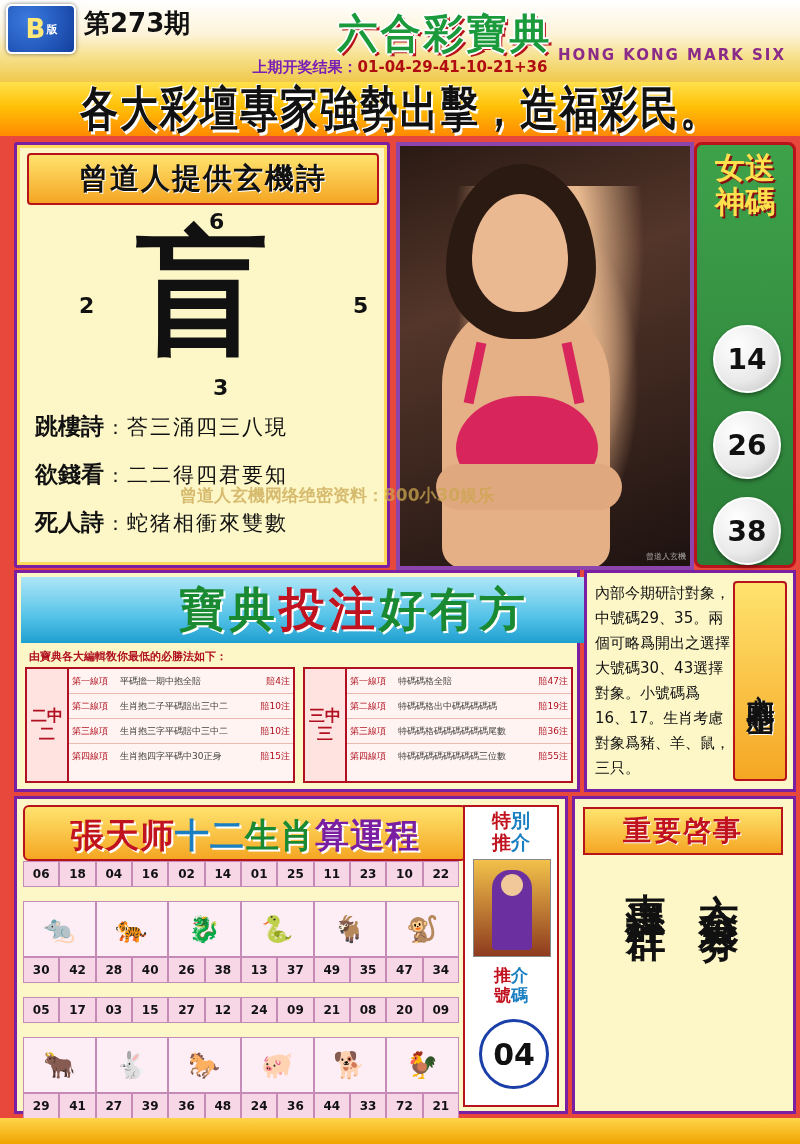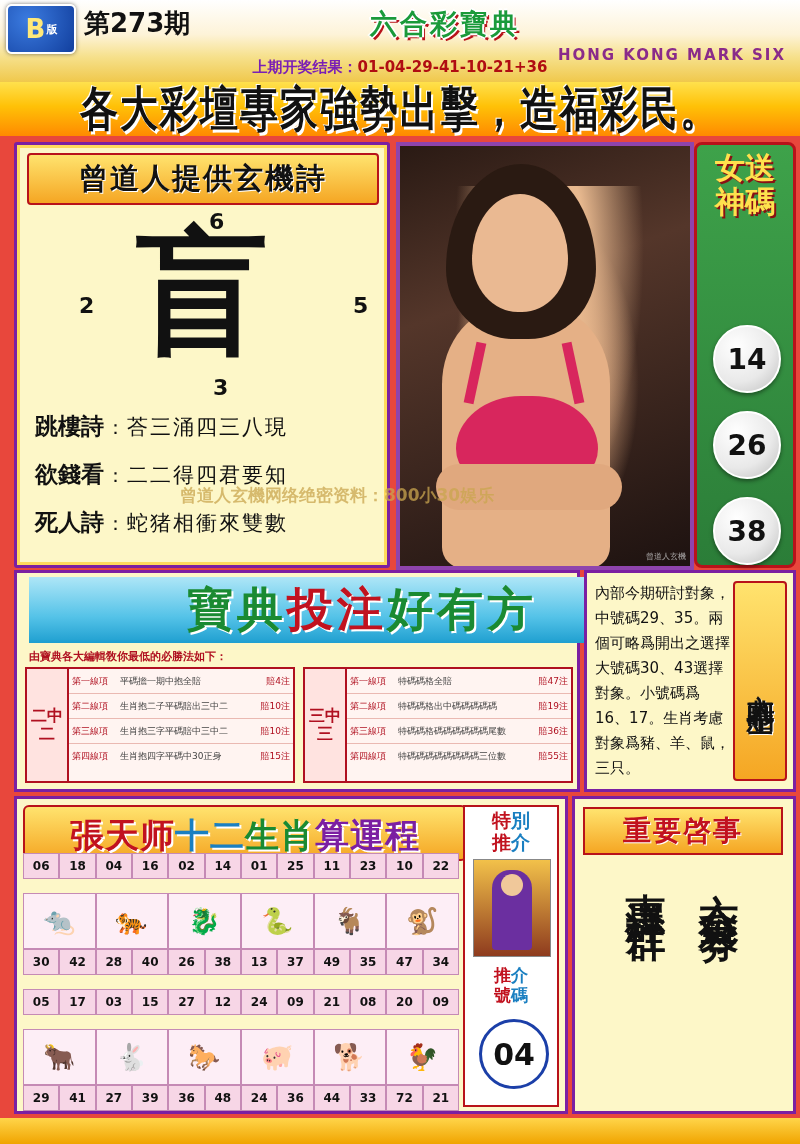--- a/index.html
+++ b/index.html
@@ -30,21 +30,21 @@
     letter-spacing:-1px;
   }
   .bbadge small{font-size:11px;color:#fff;margin-left:2px;}
   .issue{
     position:absolute;left:84px;top:6px;
     font-size:26px;font-weight:bold;color:#111;
     font-family:"DejaVu Sans","Liberation Sans",sans-serif;
   }
   .maintitle{
     position:absolute;left:300px;top:6px;width:290px;
-    text-align:center;font-size:27px;font-weight:bold;
+    text-align:center;font-size:40px;font-weight:bold;
     color:#1a9a3a;
     text-shadow:
        2px 0 0 #fff,-2px 0 0 #fff,0 2px 0 #fff,0 -2px 0 #fff,
        3px 3px 0 #b8121a;
     letter-spacing:3px;
     font-family:"DejaVu Sans","Liberation Sans",sans-serif;
   }
   .entitle{
     position:absolute;right:14px;top:26px;
     font-size:15px;font-weight:bold;color:#8a2b8a;letter-spacing:2px;margin-top:20px;
@@ -166,21 +166,21 @@
   .ball.b1{top:180px;}
   .ball.b2{top:266px;}
   .ball.b3{top:352px;}
   
   .row2{position:absolute;left:0;top:570px;width:800px;height:222px;}
   .bet-box{
     position:absolute;left:14px;top:0;width:560px;height:216px;
     background:#fdf7c8;border:3px solid #7b1fa2;
   }
   .bet-title{
-    position:absolute;left:12px;top:4px;width:666px;height:66px;
+    position:absolute;left:4px;top:4px;width:666px;height:66px;
     display:flex;align-items:center;justify-content:center;
     background:linear-gradient(180deg,#aee6f7,#55c3e8 60%,#1f9fd0);
   }
   .bet-title span{
     font-size:46px;font-weight:bold;letter-spacing:4px;
     text-shadow:2px 2px 0 #fff;
   }
   .bt-g{color:#1a8a32;}
   .bt-r{color:#c1121f;}
   .bet-sub{
@@ -241,21 +241,21 @@
   }
   .z-title span{
     font-size:34px;font-weight:bold;letter-spacing:1px;
     text-shadow:2px 2px 0 #fff;
   }
   .z-t1{color:#c1121f;}
   .z-t2{color:#1a7fc1;}
   .z-t3{color:#1a8a32;}
   .z-t4{color:#7b1fa2;}
   .grid{
-    position:absolute;left:6px;top:54px;width:436px;height:242px;
+    position:absolute;left:6px;top:62px;width:436px;height:242px;
   }
   .grow{display:flex;height:40px;}
   .gcell{
     flex:1;border:1px solid #c58ab5;box-sizing:border-box;
     display:flex;align-items:center;justify-content:center;
     font-size:12px;font-weight:bold;color:#111;
   }
   .grow.num .gcell{background:#f7d6e6;height:26px;}
   .grow.ani{height:56px;}
   .grow.ani .gcell{background:#fdeef6;font-size:26px;}

